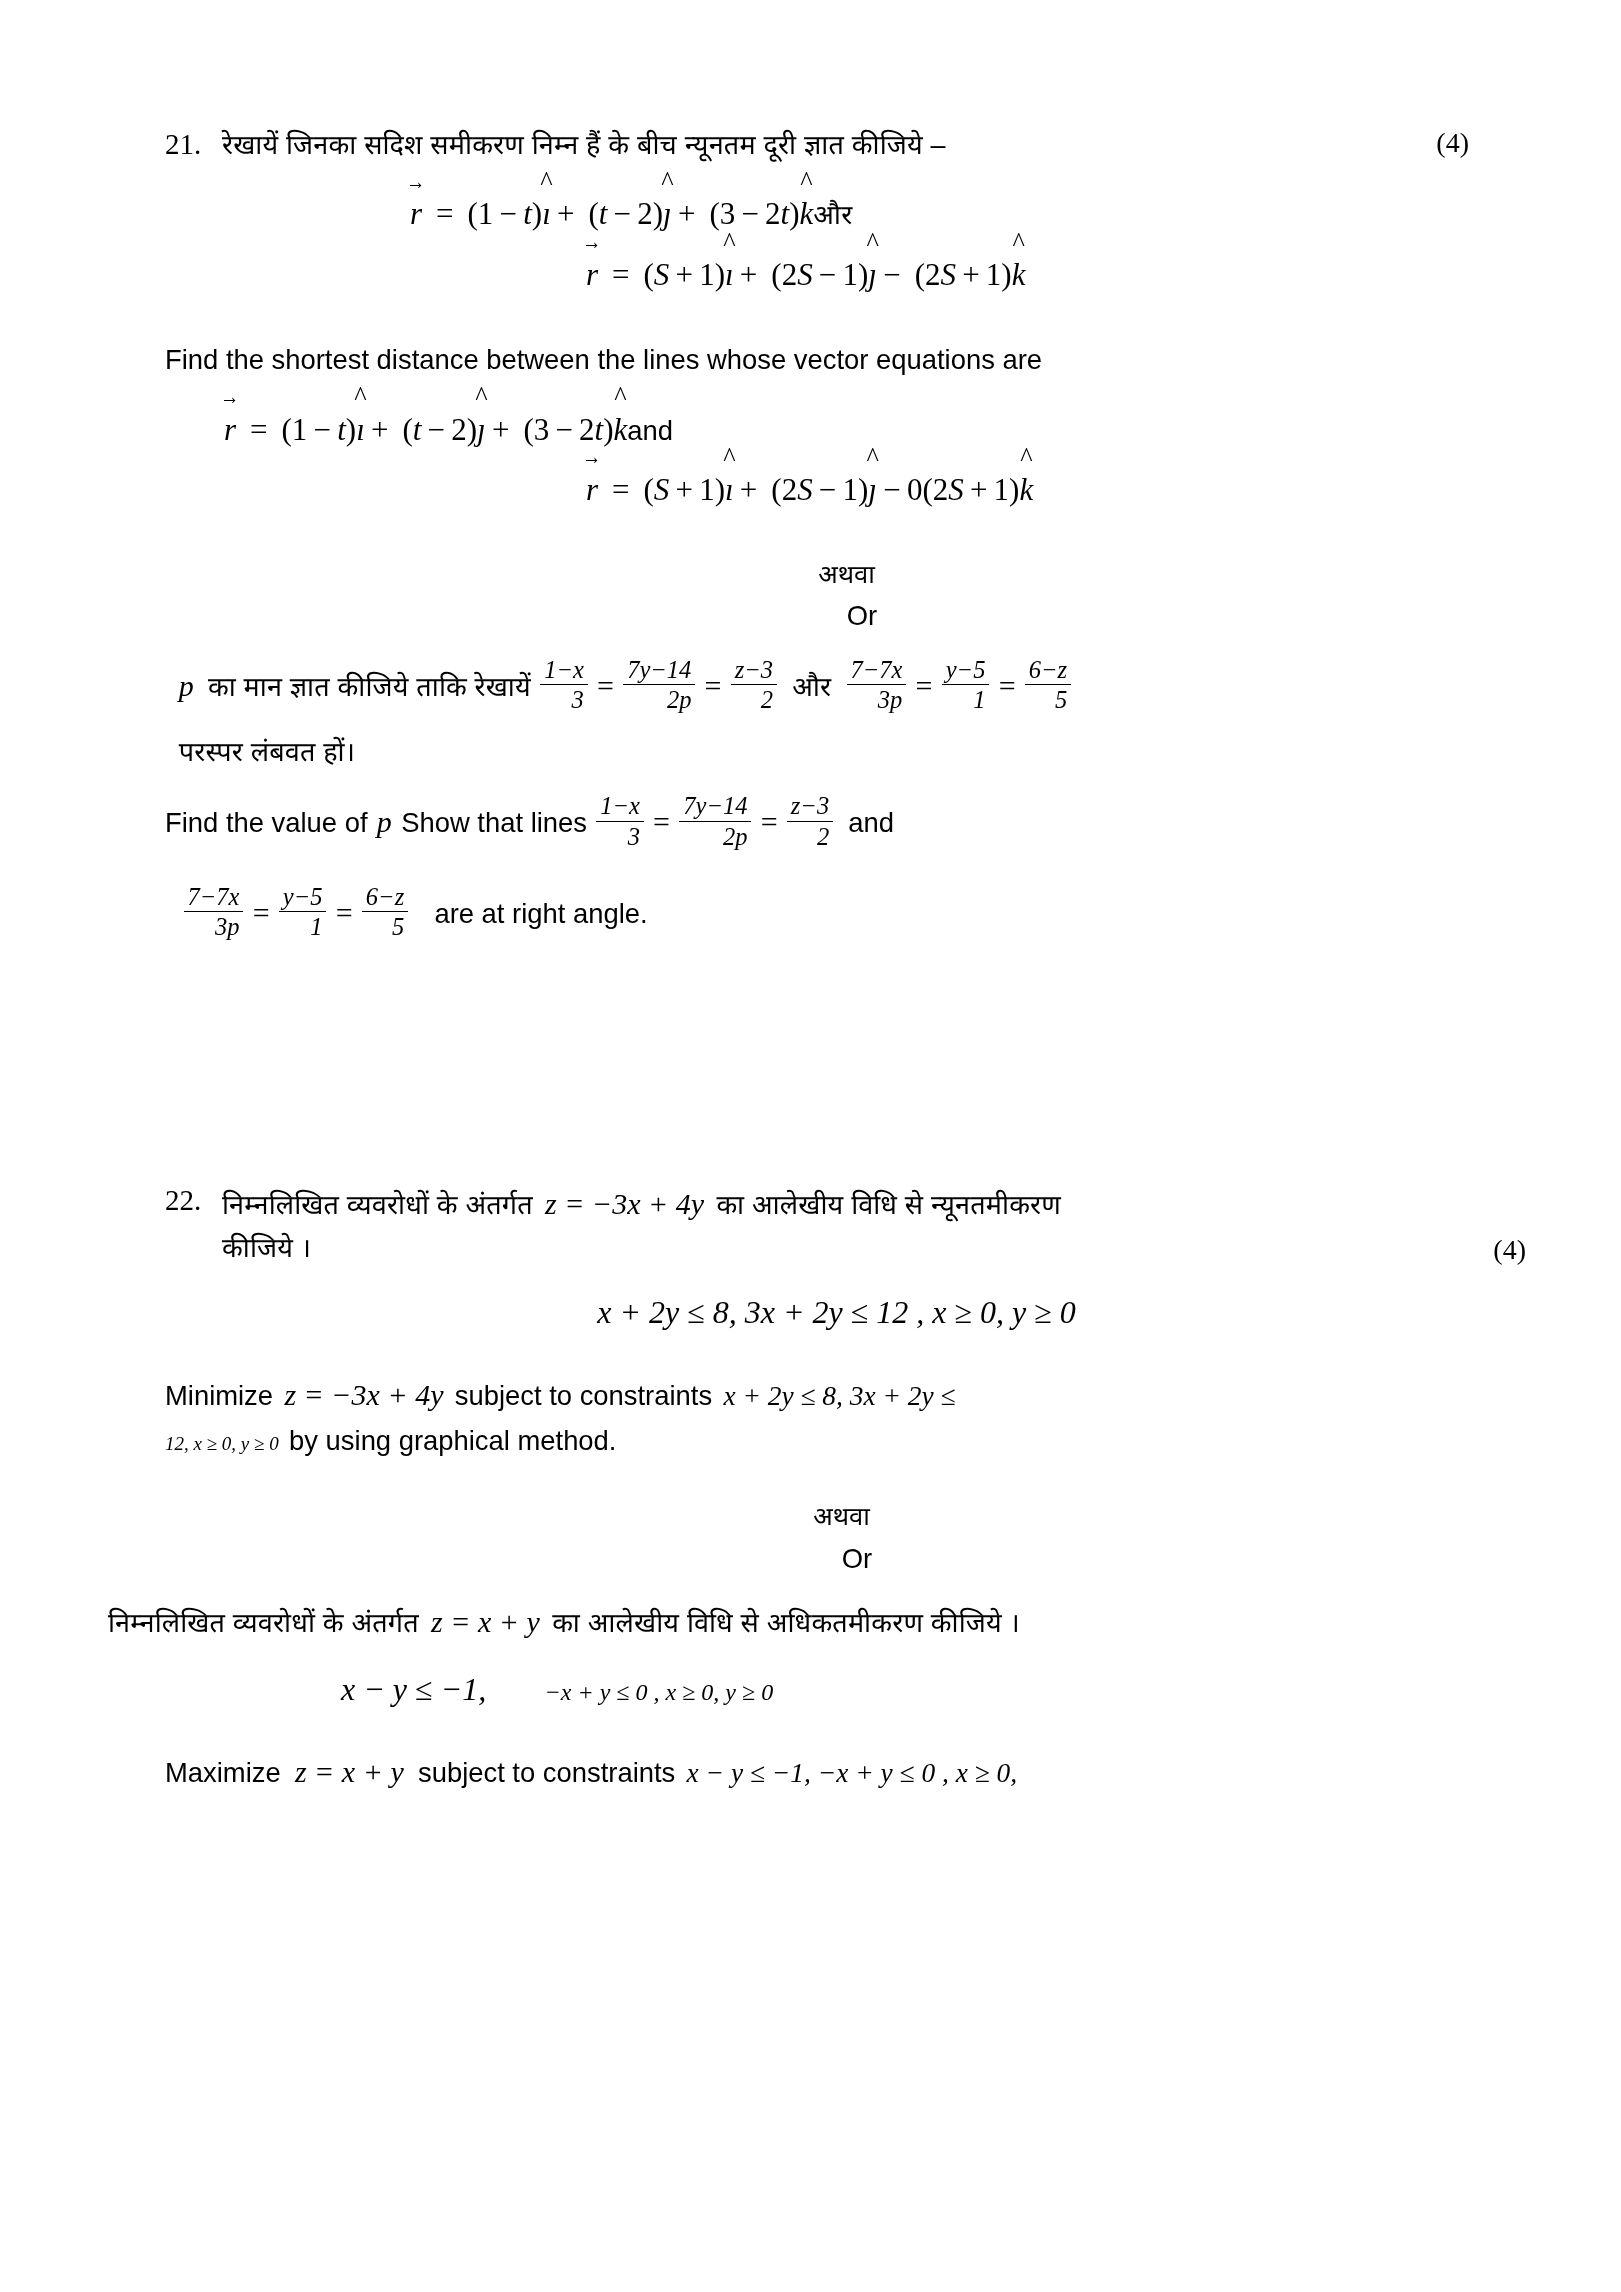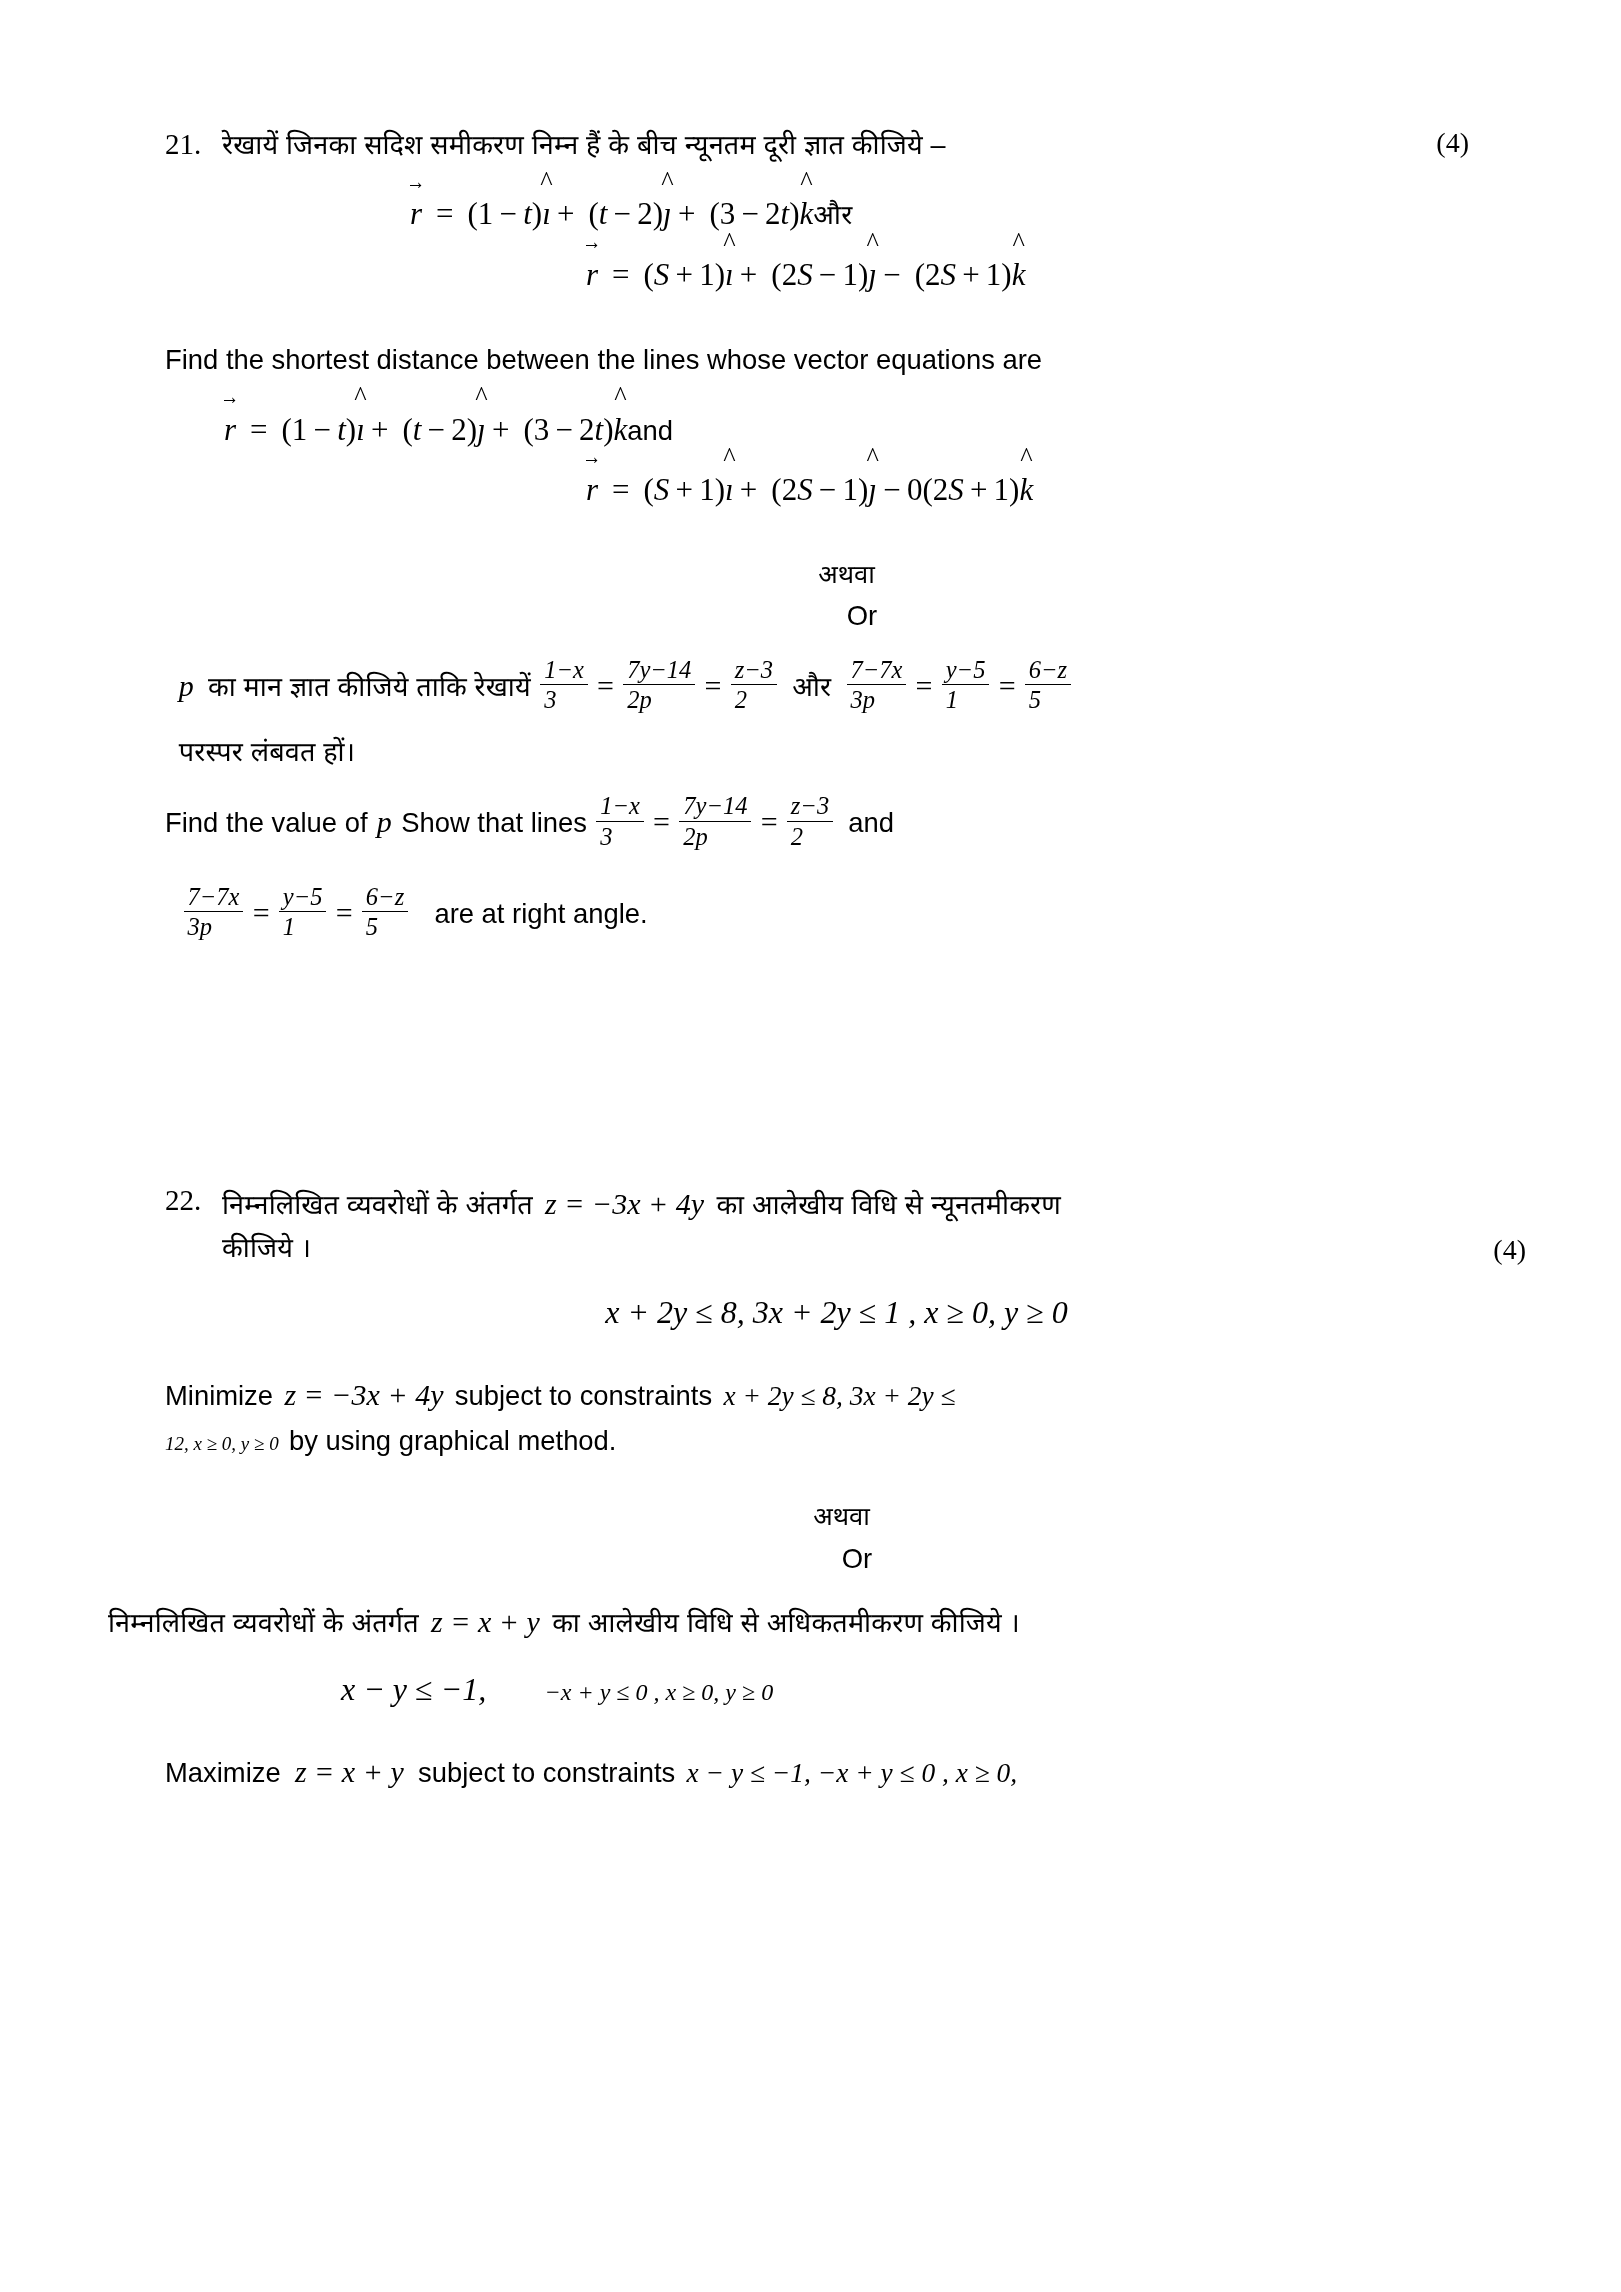--- a/index.html
+++ b/index.html
@@ -74,21 +74,21 @@
   .center {
     text-align: center;
   }
   .indent-1 { }
   .indent-2 { margin-left: 245px; }
 
   
   .frac {
     display: inline-block;
     vertical-align: -0.52em;
-    text-align: left;
+    text-align: right;
     font-family: "Liberation Serif", serif;
     font-style: italic;
     font-size: 24.5px;
     line-height: 1.12;
     margin: 0 4.9px;
   }
   .frac .num {
     display: block;
     padding: 0 3.9px 1px 3.9px;
   }
@@ -313,21 +313,21 @@
         <div style="position:relative;">
           <span class="hindi">कीजिये ।</span>
           <span class="marks" style="top:0;right:-57px;">(4)</span>
         </div>
       </div>
     </div>
 
     <div class="spacer-sm"></div>
 
     <div class="line center" style="padding-left:39px;">
-      <span class="math" style="font-size:32px;">x + 2y ≤ 8, 3x + 2y ≤ 1 , x ≥ 0, y ≥ 0</span>
+      <span class="math" style="font-size:32px;">x + 2y ≤ 8, 3x + 2y ≤ 12 , x ≥ 0, y ≥ 0</span>
     </div>
 
     <div class="spacer-md"></div>
 
     <div class="line indent-1">
       <span class="eng">Minimize</span>
       <span class="math" style="margin:0 6.9px;">z = −3x + 4y</span>
       <span class="eng">subject to constraints</span>
       <span class="math" style="font-size:27.4px;margin-left:6.9px;">x + 2y ≤ 8, 3x + 2y ≤</span>
     </div>

